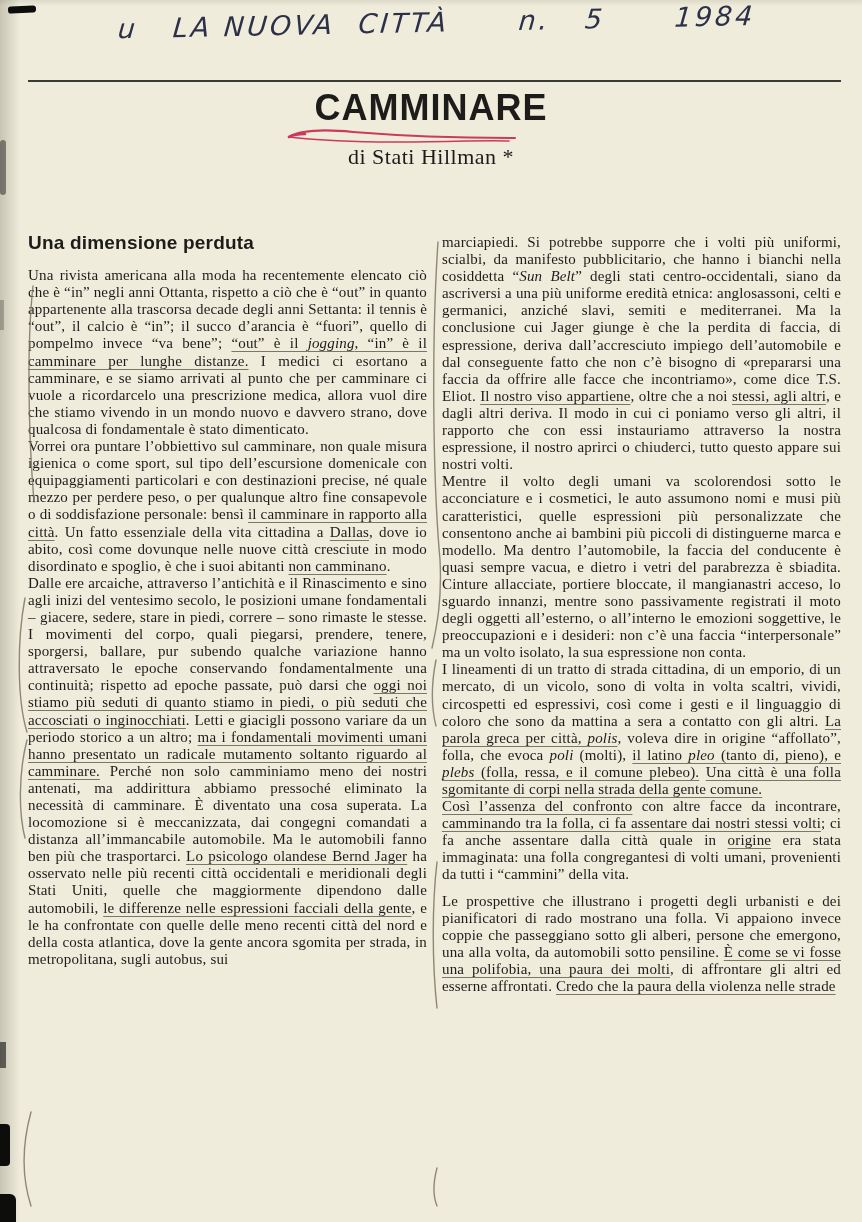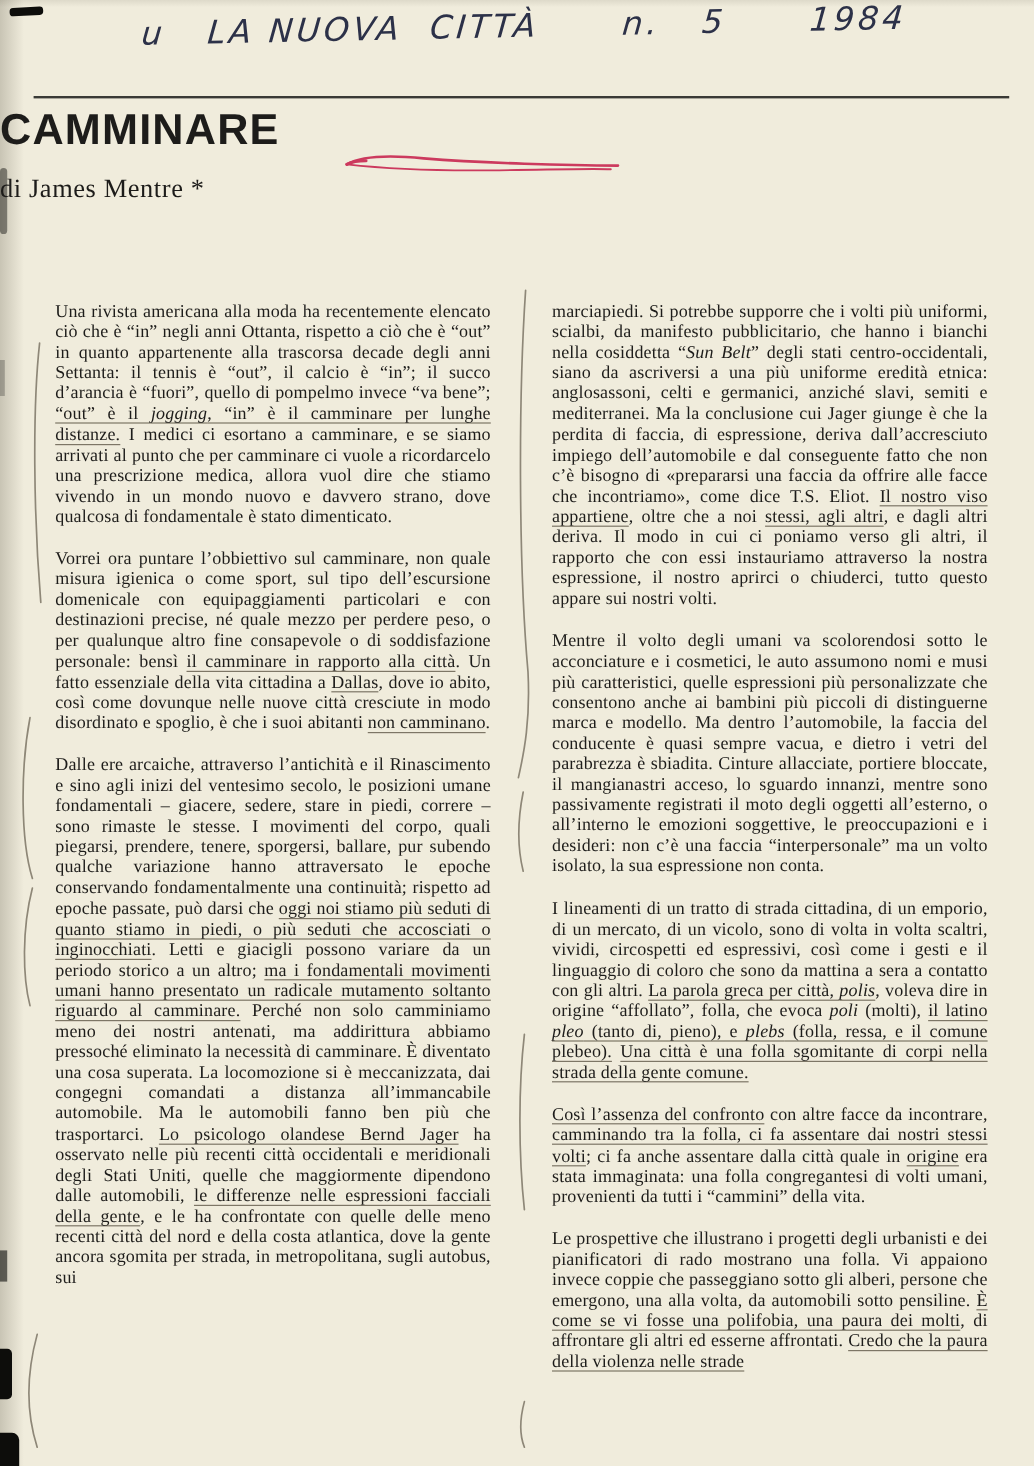--- a/index.html
+++ b/index.html
@@ -36,21 +36,21 @@
     letter-spacing:3px;
     color:var(--pen);
     transform:rotate(-1.2deg) skewX(-6deg);
     white-space:pre;
   }
   .top-rule{
     position:absolute;left:28px;top:80px;width:813px;height:2px;
     background:#3a3a36;
   }
   .title-block{
-    position:absolute;left:0;top:90px;width:862px;text-align:left;
+    position:absolute;left:0;top:90px;width:862px;text-align:center;
   }
   .article-title{
     margin:0;
     font-family:"Liberation Sans","DejaVu Sans",sans-serif;
     font-weight:700;
     font-size:36px;
     letter-spacing:1px;
     line-height:1.0;
   }
   .red-swoosh{position:absolute;left:283px;top:126px;pointer-events:none;}
@@ -74,21 +74,21 @@
   }
   .col.left{margin-right:15px;}
   .section-heading{
     margin:0 0 16px 0;
     font-family:"Liberation Sans","DejaVu Sans",sans-serif;
     font-weight:700;
     font-size:19px;
     letter-spacing:.2px;
     text-align:left;
   }
-  .col p{margin:18px;}
+  .col p{margin:0;}
   .col p.gap-before{margin-top:9px;font-family:Liberation Serif, serif;}
   .it{font-style:italic;}
   .pu{
     text-decoration:underline;
     text-decoration-color:var(--pencil);
     text-decoration-thickness:1px;
     text-underline-offset:2.5px;
     text-decoration-skip-ink:none;
   }
   .marks{position:absolute;left:0;top:0;pointer-events:none;}
@@ -108,31 +108,32 @@
   <div class="artifact" style="left:0;top:1042px;width:6px;height:26px;opacity:.6;"></div>
   <div class="artifact" style="left:0;top:1124px;width:10px;height:42px;border-radius:0 4px 4px 0;"></div>
   <div class="artifact" style="left:0;top:1194px;width:16px;height:28px;border-radius:0 6px 0 0;"></div>
 
   <div class="handwriting">u   LA NUOVA  CITTÀ      n.   5      1984</div>
 
   <div class="top-rule"></div>
 
   <div class="title-block">
     <h1 class="article-title">CAMMINARE</h1>
-    <div class="byline">di James Mentre *</div>
+    <div class="byline">di Stati Hillman *</div>
   </div>
 
   <svg class="red-swoosh" width="240" height="26" viewBox="0 0 240 26">
     <path d="M6,11 C18,4 40,3 70,6 C120,10 190,12 232,12" fill="none" stroke="var(--red)" stroke-width="2.2" stroke-linecap="round"></path>
     <path d="M6,11 C24,13 60,16 110,16 C160,16 205,14 226,15" fill="none" stroke="var(--red)" stroke-width="1.6" stroke-linecap="round"></path>
     <path d="M6,11 C10,9 16,8 22,8" fill="none" stroke="var(--red)" stroke-width="2.6" stroke-linecap="round"></path>
   </svg>
 
   <div class="columns">
     <div class="col left">
+      <h2 class="section-heading">Una dimensione perduta</h2>
       <p><span>Una rivista americana alla moda ha recentemente elencato ciò che è “in” negli anni Ottanta, rispetto a ciò che è “out” in quanto appartenente alla trascorsa decade degli anni Settanta: il tennis è “out”, il calcio è “in”; il succo d’arancia è “fuori”, quello di pompelmo invece “va bene”; </span><span class="pu">“out” è il </span><span class="it pu">jogging</span><span class="pu">, “in” è il camminare per lunghe distanze.</span><span> I medici ci esortano a camminare, e se siamo arrivati al punto che per camminare ci vuole a ricordarcelo una prescrizione medica, allora vuol dire che stiamo vivendo in un mondo nuovo e davvero strano, dove qualcosa di fondamentale è stato dimenticato.</span></p>
       <p><span>Vorrei ora puntare l’obbiettivo sul camminare, non quale misura igienica o come sport, sul tipo dell’escursione domenicale con equipaggiamenti particolari e con destinazioni precise, né quale mezzo per perdere peso, o per qualunque altro fine consapevole o di soddisfazione personale: bensì </span><span class="pu">il camminare in rapporto alla città</span><span>. Un fatto essenziale della vita cittadina a </span><span class="pu">Dallas</span><span>, dove io abito, così come dovunque nelle nuove città cresciute in modo disordinato e spoglio, è che i suoi abitanti </span><span class="pu">non camminano</span><span>.</span></p>
       <p><span>Dalle ere arcaiche, attraverso l’antichità e il Rinascimento e sino agli inizi del ventesimo secolo, le posizioni umane fondamentali – giacere, sedere, stare in piedi, correre – sono rimaste le stesse. I movimenti del corpo, quali piegarsi, prendere, tenere, sporgersi, ballare, pur subendo qualche variazione hanno attraversato le epoche conservando fondamentalmente una continuità; rispetto ad epoche passate, può darsi che </span><span class="pu">oggi noi stiamo più seduti di quanto stiamo in piedi, o più seduti che accosciati o inginocchiati</span><span>. Letti e giacigli possono variare da un periodo storico a un altro; </span><span class="pu">ma i fondamentali movimenti umani hanno presentato un radicale mutamento soltanto riguardo al camminare.</span><span> Perché non solo camminiamo meno dei nostri antenati, ma addirittura abbiamo pressoché eliminato la necessità di camminare. È diventato una cosa superata. La locomozione si è meccanizzata, dai congegni comandati a distanza all’immancabile automobile. Ma le automobili fanno ben più che trasportarci. </span><span class="pu">Lo psicologo olandese Bernd Jager</span><span> ha osservato nelle più recenti città occidentali e meridionali degli Stati Uniti, quelle che maggiormente dipendono dalle automobili, </span><span class="pu">le differenze nelle espressioni facciali della gente</span><span>, e le ha confrontate con quelle delle meno recenti città del nord e della costa atlantica, dove la gente ancora sgomita per strada, in metropolitana, sugli autobus, sui</span></p>
     </div>
     <div class="col right">
       <p><span>marciapiedi. Si potrebbe supporre che i volti più uniformi, scialbi, da manifesto pubblicitario, che hanno i bianchi nella cosiddetta “</span><span class="it">Sun Belt</span><span>” degli stati centro-occidentali, siano da ascriversi a una più uniforme eredità etnica: anglosassoni, celti e germanici, anziché slavi, semiti e mediterranei. Ma la conclusione cui Jager giunge è che la perdita di faccia, di espressione, deriva dall’accresciuto impiego dell’automobile e dal conseguente fatto che non c’è bisogno di «prepararsi una faccia da offrire alle facce che incontriamo», come dice T.S. Eliot. </span><span class="pu">Il nostro viso appartiene</span><span>, oltre che a noi </span><span class="pu">stessi, agli altri</span><span>, e dagli altri deriva. Il modo in cui ci poniamo verso gli altri, il rapporto che con essi instauriamo attraverso la nostra espressione, il nostro aprirci o chiuderci, tutto questo appare sui nostri volti.</span></p>
       <p><span>Mentre il volto degli umani va scolorendosi sotto le acconciature e i cosmetici, le auto assumono nomi e musi più caratteristici, quelle espressioni più personalizzate che consentono anche ai bambini più piccoli di distinguerne marca e modello. Ma dentro l’automobile, la faccia del conducente è quasi sempre vacua, e dietro i vetri del parabrezza è sbiadita. Cinture allacciate, portiere bloccate, il mangianastri acceso, lo sguardo innanzi, mentre sono passivamente registrati il moto degli oggetti all’esterno, o all’interno le emozioni soggettive, le preoccupazioni e i desideri: non c’è una faccia “interpersonale” ma un volto isolato, la sua espressione non conta.</span></p>
       <p><span>I lineamenti di un tratto di strada cittadina, di un emporio, di un mercato, di un vicolo, sono di volta in volta scaltri, vividi, circospetti ed espressivi, così come i gesti e il linguaggio di coloro che sono da mattina a sera a contatto con gli altri. </span><span class="pu">La parola greca per città, </span><span class="it pu">polis</span><span>, voleva dire in origine “affollato”, folla, che evoca </span><span class="it">poli</span><span> (molti), </span><span class="pu">il latino </span><span class="it pu">pleo</span><span class="pu"> (tanto di, pieno), e </span><span class="it pu">plebs</span><span class="pu"> (folla, ressa, e il comune plebeo).</span><span> </span><span class="pu">Una città è una folla sgomitante di corpi nella strada della gente comune.</span></p>
       <p><span class="pu">Così l’assenza del confronto</span><span> con altre facce da incontrare, </span><span class="pu">camminando tra la folla, ci fa assentare dai nostri stessi volti</span><span>; ci fa anche assentare dalla città quale in </span><span class="pu">origine</span><span> era stata immaginata: una folla congregantesi di volti umani, provenienti da tutti i “cammini” della vita.</span></p>
       <p class="gap-before"><span>Le prospettive che illustrano i progetti degli urbanisti e dei pianificatori di rado mostrano una folla. Vi appaiono invece coppie che passeggiano sotto gli alberi, persone che emergono, una alla volta, da automobili sotto pensiline. </span><span class="pu">È come se vi fosse una polifobia, una paura dei molti</span><span>, di affrontare gli altri ed esserne affrontati. </span><span class="pu">Credo che la paura della violenza nelle strade</span></p>

